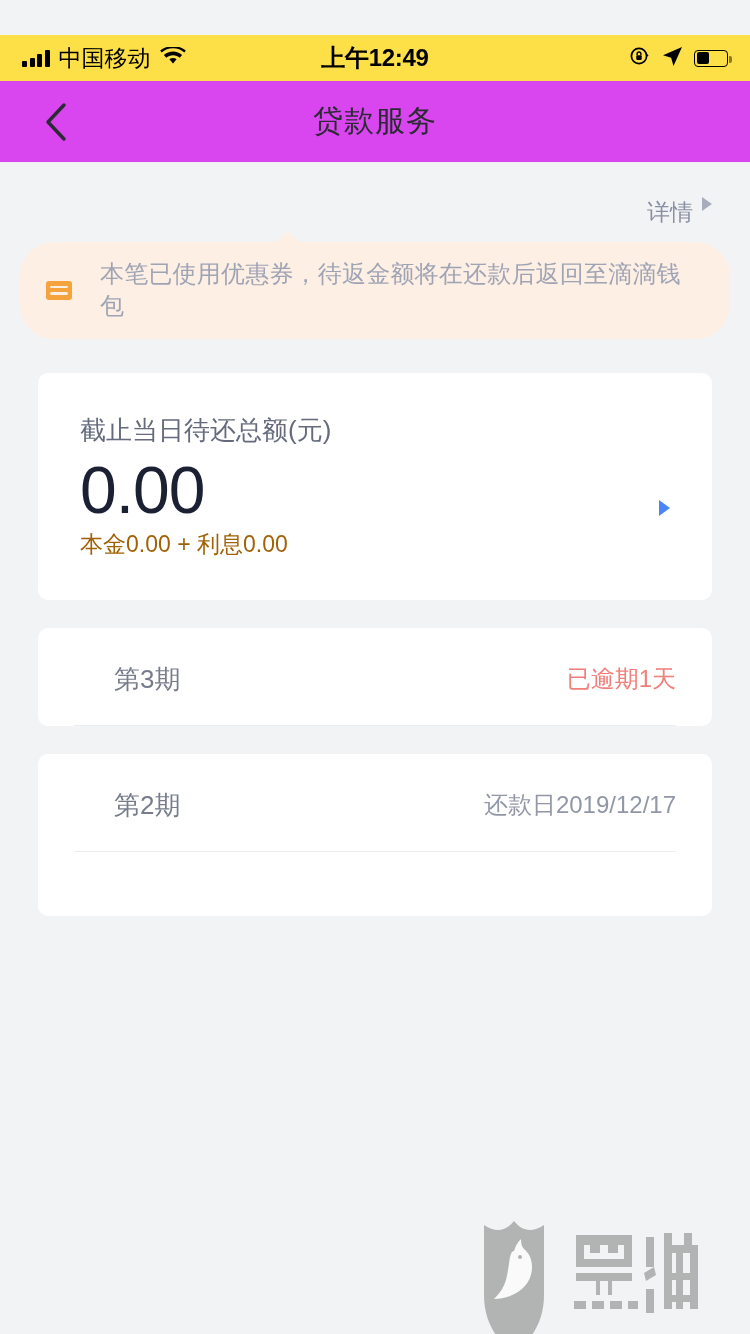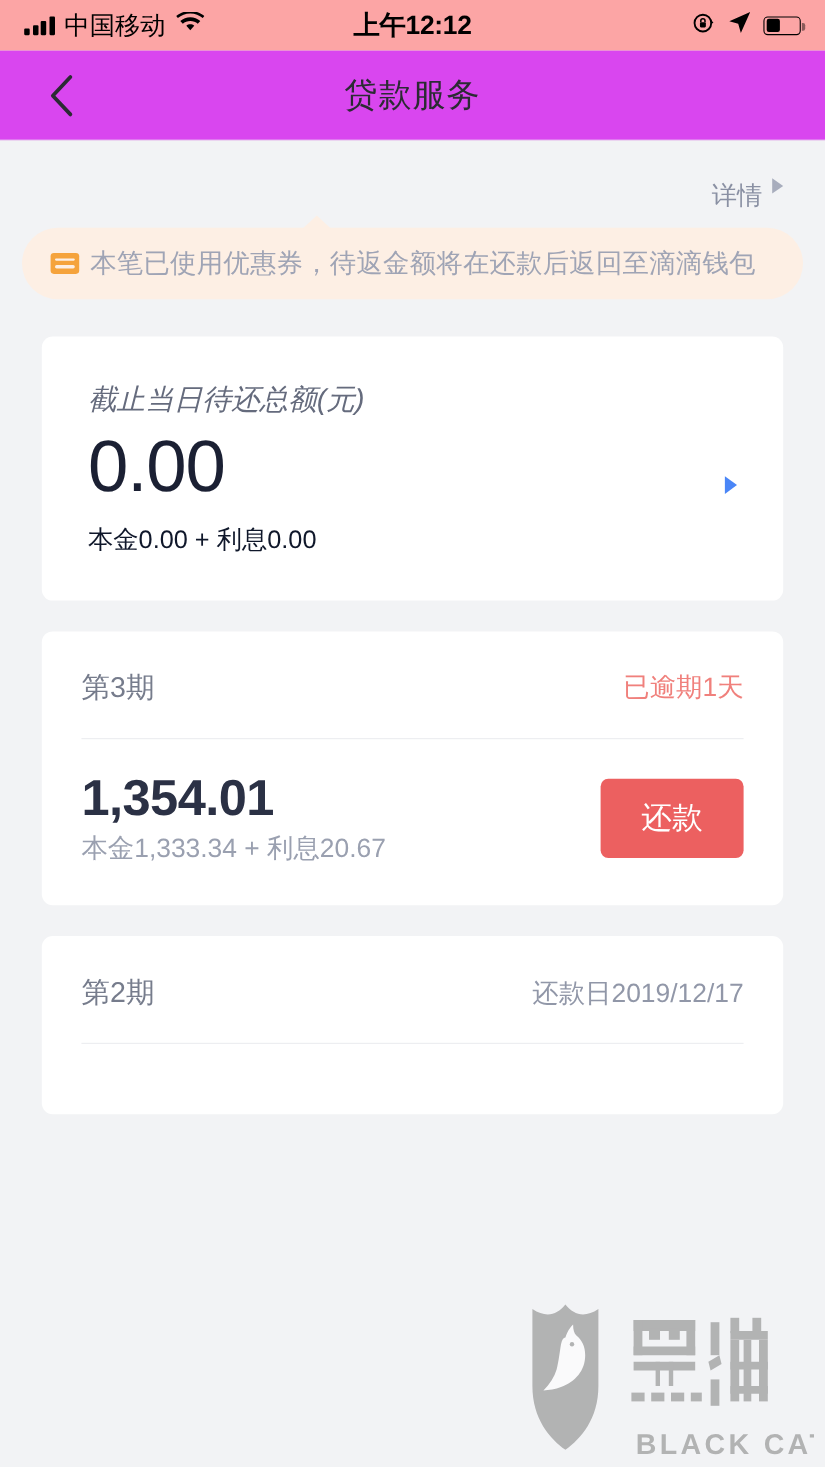--- a/index.html
+++ b/index.html
@@ -6,22 +6,22 @@
   html, body {
     width:750px; height:1334px;
     background:#F2F3F5;
     font-family:"Liberation Sans","DejaVu Sans",sans-serif;
     overflow:hidden;
   }
   #app { position:relative; width:750px; height:1334px; background:#F2F3F5; }
 
   
   .statusbar{
-    position:relative; height:46px; background:#fca5a5;
-    display:flex; align-items:center; padding:0 22px;
+    position:relative; height:46px; background:#fde047;
+    display:flex; align-items:center; padding:0 22px;margin-top:35px;
   }
   .sb-left{ display:flex; align-items:center; gap:9px; }
   .sb-center{ position:absolute; left:0; right:0; text-align:center;
      font-size:24px; font-weight:bold; color:#000; letter-spacing:-0.3px; }
   .sb-right{ margin-left:auto; display:flex; align-items:center; gap:11px; position:relative; z-index:2;}
   .carrier{ font-size:23px; color:#000; font-weight:500; }
   .signal{ display:flex; align-items:flex-end; gap:2.5px; height:17px; }
   .signal i{ display:block; width:5px; background:#000; border-radius:1px; }
   .signal i:nth-child(1){ height:6px; }
   .signal i:nth-child(2){ height:9px; }
@@ -48,52 +48,52 @@
   .summary{ display:flex; align-items:baseline; padding:34px 38px 0 38px; }
   .summary-text{ font-size:25px; color:#454B5E; letter-spacing:.3px; }
   .summary-more{ margin-left:auto; display:flex; gap:9px;
      font-size:23px; color:#8A90A3; cursor:pointer; }
   .tri{ width:0;height:0;border-left:10px solid #A8ADBD;border-top:7px solid transparent;border-bottom:7px solid transparent; }
 
   
   .notice-wrap{ padding:14px 20px 0 20px; position:relative; }
   .notice{
     position:relative; background:#FDEFE4; border-radius:34px;
-    padding:16px 26px 17px 26px; display:flex; align-items:center; gap:10px;
+    padding:16px 26px 17px 26px; display:flex; align-items:center; gap:28px;
   }
   .notice::before{
     content:""; position:absolute; top:-11px; left:255px;
     width:0;height:0;border-left:13px solid transparent;border-right:13px solid transparent;
     border-bottom:12px solid #FDEFE4;
   }
   .coupon-icon{ width:26px; height:19px; background:#F5A33C; border-radius:3px; position:relative; flex:none; }
   .coupon-icon::before,.coupon-icon::after{
     content:""; position:absolute; left:4px; right:4px; height:2.5px; background:#FDEFE4; border-radius:2px;}
   .coupon-icon::before{ top:5px; }
   .coupon-icon::after{ bottom:5px; }
   .notice-text{ font-size:24px; color:#9FA4B5; letter-spacing:.2px; }
 
   
   .card{ background:#FFFFFF; border-radius:10px; margin:0 38px; }
   .total-card{ margin-top:34px; padding:40px 42px 40px 42px; position:relative; }
-  .total-label{ font-size:26px; color:#656B7D;font-style:italic; }
+  .total-label{ font-size:26px; color:#656B7D; }
   .total-row{ display:flex; align-items:flex-end; margin-top:6px; }
   .total-amount{ font-size:66px; font-weight:normal; color:#1B2033; line-height:1.12; letter-spacing:-1px;}
   .settle{ margin-left:auto; display:flex; align-items:center; gap:8px;
     font-size:28px; color:#4A86F7; font-weight:bold; padding-bottom:12px; cursor:pointer;}
   .tri-blue{ width:0;height:0;border-left:11px solid #4A86F7;border-top:8px solid transparent;border-bottom:8px solid transparent; }
-  .total-detail{ font-size:23px; color:#0f172a; margin-top:14px; }
+  .total-detail{ font-size:23px; color:#a16207; margin-top:1px; }
 
   
   .section-title{ font-size:30px; font-weight:bold; color:#1E2333; padding:52px 38px 0 38px; }
 
   
   .inst-card{ margin-top:28px; padding:0 36px; }
   .inst-head{ display:flex; align-items:center; padding:34px 0 28px 0; }
-  .inst-title{ font-size:26px; color:#767C8C; }
+  .inst-title{ font-size:26px; color:#767C8C;margin-left:40px; }
   .inst-meta{ margin-left:auto; font-size:24px; color:#9197A8; }
   .inst-meta.overdue{ color:#F0807C; }
   .divider{ height:1px; background:#ECEDF0; }
   .inst-body{ display:flex; align-items:center; padding:28px 0 36px 0; }
   .inst-left{ }
   .inst-amount{ font-size:46px; font-weight:bold; color:#2B3145; letter-spacing:-0.5px; line-height:1.12;}
   .inst-amount .yuan{ font-size:25px; font-weight:normal; letter-spacing:0; }
   .inst-sub{ font-size:24px; color:#9AA0B0; margin-top:4px; }
   .repay-btn{
     margin-left:auto; background:#EC6060; color:#FFFFFF; font-size:28px;
@@ -123,21 +123,21 @@
       </span>
       <span class="carrier">中国移动</span>
       <span>
         <svg width="26" height="19" viewBox="0 0 26 19">
           <path d="M13 16.6l3.6-4.3c-2-1.7-5.2-1.7-7.2 0L13 16.6z" fill="#000"></path>
           <path d="M13 8.2c2.6 0 5 .9 6.8 2.5l2.3-2.7C19.6 5.8 16.4 4.6 13 4.6S6.4 5.8 3.9 8l2.3 2.7C8 9.1 10.4 8.2 13 8.2z" fill="#000"></path>
           <path d="M13 1.2c4.3 0 8.3 1.6 11.3 4.2l1.5-1.8C22.4 .7 17.9-1 13-1S3.6.7 .2 3.6l1.5 1.8C4.7 2.8 8.7 1.2 13 1.2z" fill="#000"></path>
         </svg>
       </span>
     </div>
-    <div class="sb-center">上午12:12</div>
+    <div class="sb-center">上午12:49</div>
     <div class="sb-right">
       <span>
         <svg width="22" height="22" viewBox="0 0 22 22">
           <circle cx="10" cy="11" r="7.6" fill="none" stroke="#000" stroke-width="1.7"></circle>
           <rect x="7.3" y="10.3" width="5.4" height="4.6" rx="1" fill="#000"></rect>
           <path d="M8.1 10.3v-1.4a1.9 1.9 0 013.8 0v1.4" fill="none" stroke="#000" stroke-width="1.4"></path>
           <path d="M17.2 8.2l2.4 2.2-2.6 1.9z" fill="#000"></path>
         </svg>
       </span>
       <span>
@@ -187,27 +187,20 @@
     <div class="total-detail">本金0.00 + 利息0.00</div>
   </div>
 
 
   <div class="card inst-card">
     <div class="inst-head">
       <span class="inst-title">第3期</span>
       <span class="inst-meta overdue">已逾期1天</span>
     </div>
     <div class="divider"></div>
-    <div class="inst-body">
-      <div class="inst-left">
-        <div class="inst-amount">1,354.01</div>
-        <div class="inst-sub">本金1,333.34 + 利息20.67</div>
-      </div>
-      <button class="repay-btn">还款</button>
-    </div>
   </div>
 
 
   <div class="card inst-card">
     <div class="inst-head">
       <span class="inst-title">第2期</span>
       <span class="inst-meta">还款日2019/12/17</span>
     </div>
     <div class="divider"></div>
     <div class="inst-body"></div>

